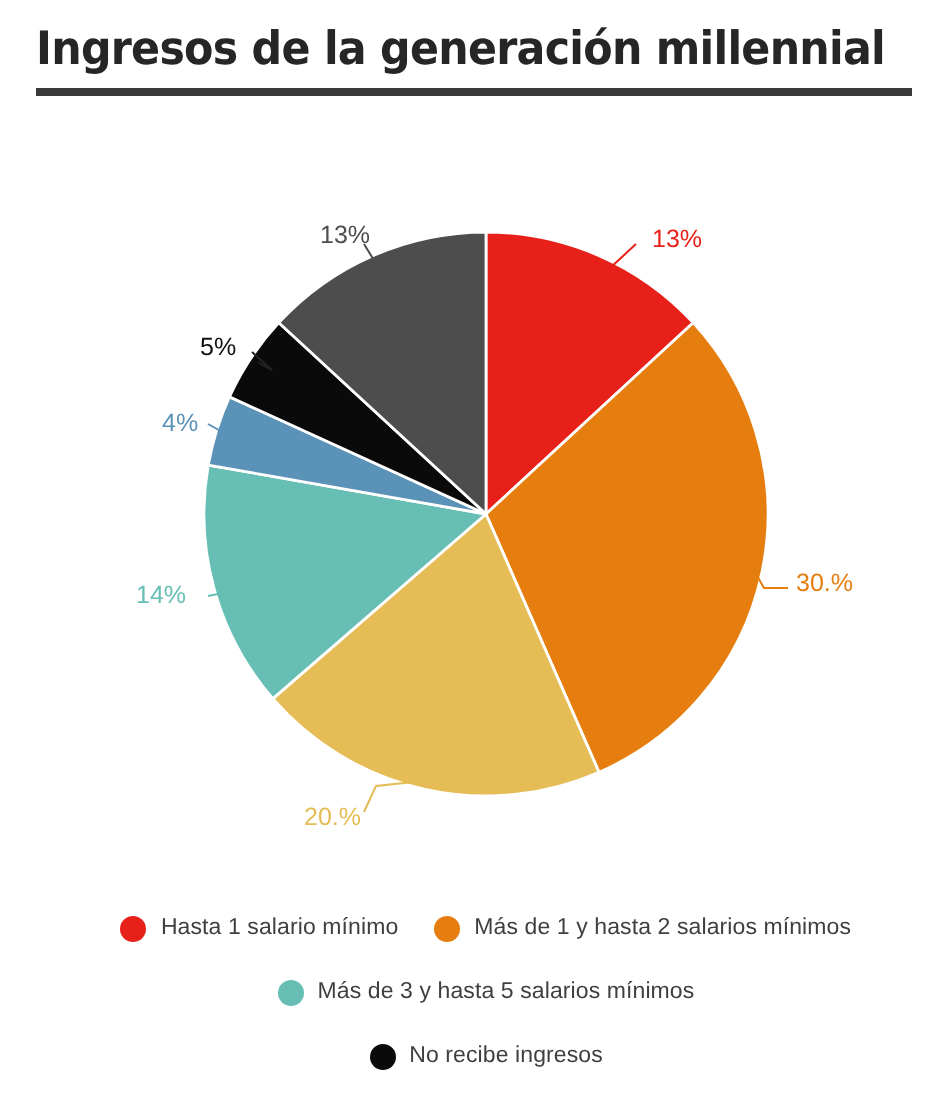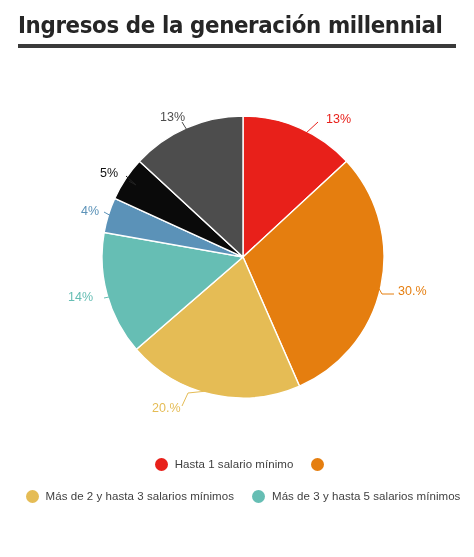--- a/index.html
+++ b/index.html
@@ -136,29 +136,30 @@
   </div>
 
   <div id="legend">
       <div class="legend-row">
         <div class="legend-item">
           <span class="legend-swatch" style="background: rgb(232, 32, 26);"></span>
           <span class="legend-label">Hasta 1 salario mínimo</span>
         </div>
         <div class="legend-item">
           <span class="legend-swatch" style="background: rgb(229, 126, 15);"></span>
+          <span class="legend-label">Más de 1 y hasta 2 salarios mínimos</span>
         </div>
       </div>
       <div class="legend-row">
-        <div class="legend-item">
-          <span class="legend-swatch" style="background: rgb(229, 188, 85);"></span>
-          <span class="legend-label">Más de 2 y hasta 3 salarios mínimos</span>
-        </div>
         <div class="legend-item">
           <span class="legend-swatch" style="background: rgb(102, 190, 180);"></span>
           <span class="legend-label">Más de 3 y hasta 5 salarios mínimos</span>
         </div>
       </div>
       <div class="legend-row">
+        <div class="legend-item">
+          <span class="legend-swatch" style="background: rgb(10, 10, 10);"></span>
+          <span class="legend-label">No recibe ingresos</span>
+        </div>
       </div>
     </div>
 
 </div>
 
 </body></html>

